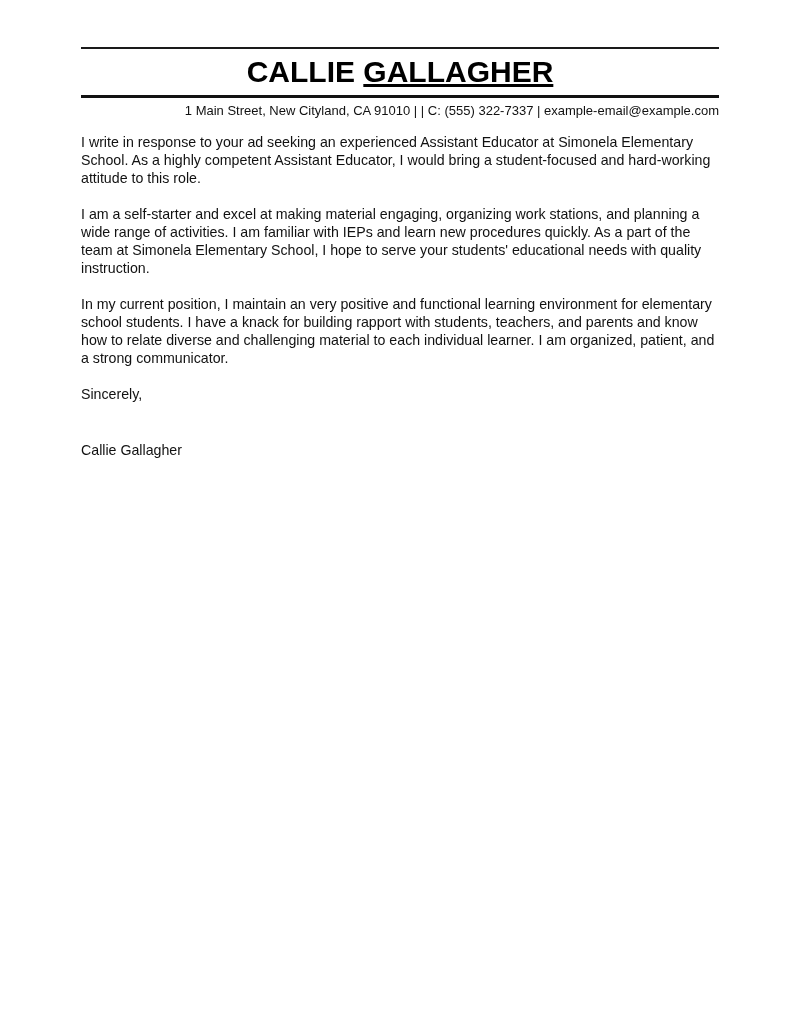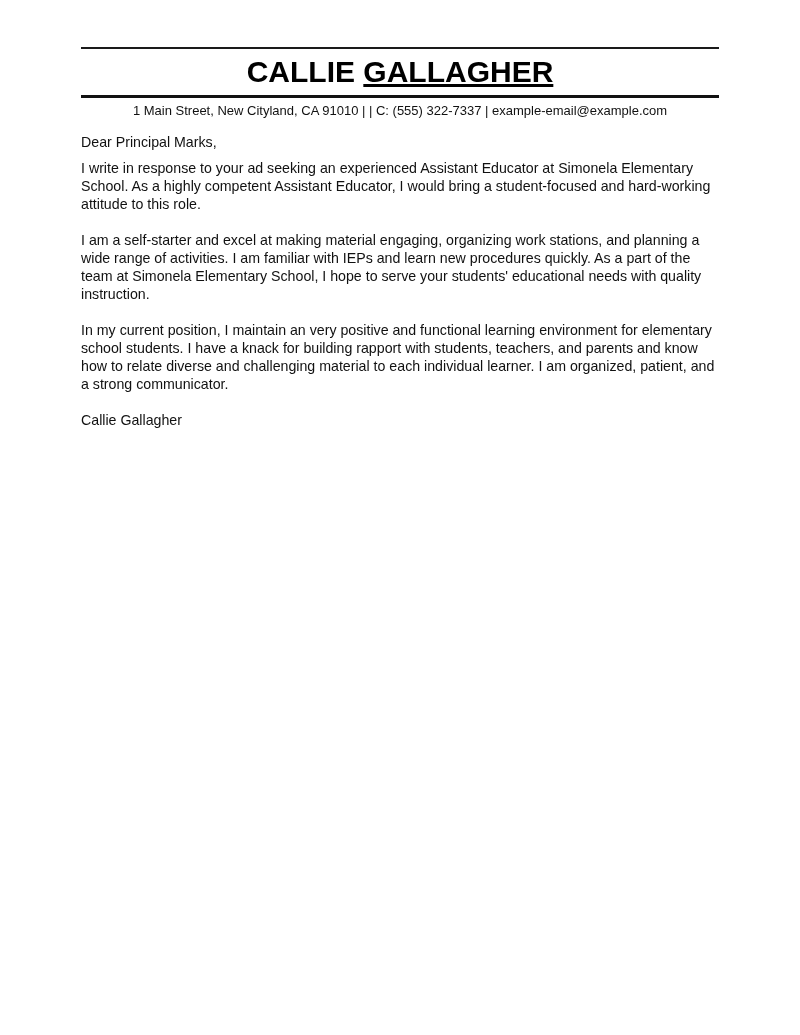--- a/index.html
+++ b/index.html
@@ -48,21 +48,21 @@
       top: 95px;
       width: 638px;
       height: 3px;
       background: #111;
     }
     .contact {
       position: absolute;
       left: 0;
       top: 103px;
       width: 638px;
-      text-align: center;
+      text-align: right;
       font-size: 13px;
       line-height: 16px;
       color: #111;
       white-space: nowrap;
     }
     .body-text {
       position: absolute;
       left: 0;
       top: 133px;
       width: 640px;
@@ -83,19 +83,19 @@
 <div class="page">
   <div class="rule-top"></div>
   <div class="name">
     <span class="first">CALLIE</span>
     <span class="last">GALLAGHER</span>
   </div>
   <div class="rule-bottom"></div>
   <div class="contact">1 Main Street, New Cityland, CA 91010 | | C: (555) 322-7337 | example-email@example.com</div>
 
   <div class="body-text">
-    <p class="salutation">Dear Principal Marks,</p>
     <p>I write in response to your ad seeking an experienced Assistant Educator at Simonela Elementary School. As a highly competent Assistant Educator, I would bring a student-focused and hard-working attitude to this role.</p>
     <p>I am a self-starter and excel at making material engaging, organizing work stations, and planning a wide range of activities. I am familiar with IEPs and learn new procedures quickly. As a part of the team at Simonela Elementary School, I hope to serve your students' educational needs with quality instruction.</p>
     <p>In my current position, I maintain an very positive and functional learning environment for elementary school students. I have a knack for building rapport with students, teachers, and parents and know how to relate diverse and challenging material to each individual learner. I am organized, patient, and a strong communicator.</p>
+    <p class="closing">Sincerely,</p>
     <p class="signature">Callie Gallagher</p>
   </div>
 </div>
 
 </body></html>

